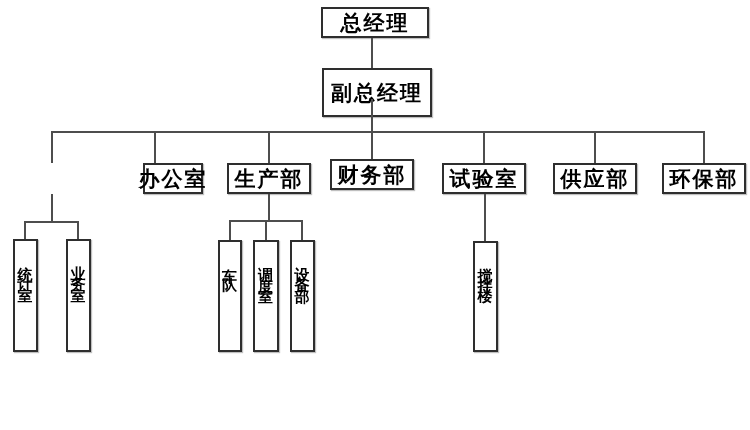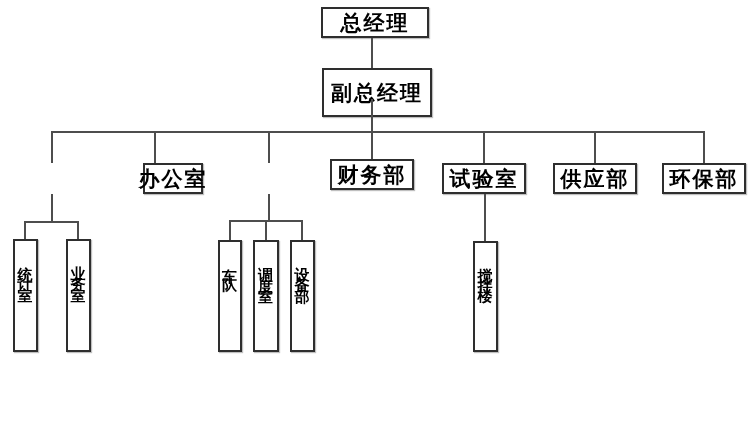--- a/index.html
+++ b/index.html
@@ -66,20 +66,21 @@
 
   <div class="line" style="left:51px;  top:131px; width:2px; height:32px;"></div>
   <div class="line" style="left:154px; top:131px; width:2px; height:32px;"></div>
   <div class="line" style="left:268px; top:131px; width:2px; height:32px;"></div>
   <div class="line" style="left:371px; top:131px; width:2px; height:32px;"></div>
   <div class="line" style="left:483px; top:131px; width:2px; height:32px;"></div>
   <div class="line" style="left:594px; top:131px; width:2px; height:32px;"></div>
   <div class="line" style="left:703px; top:131px; width:2px; height:32px;"></div>
 
   <div class="box hnode" style="left:119px; top:163px; width:60px; height:31px;margin-left:24px;">办公室</div>
+  <div class="box hnode" style="left:227px; top:163px; width:84px; height:31px;">生产部</div>
   <div class="box hnode" style="left:330px; top:159px; width:84px; height:31px;">财务部</div>
   <div class="box hnode" style="left:442px; top:163px; width:84px; height:31px;">试验室</div>
   <div class="box hnode" style="left:553px; top:163px; width:84px; height:31px;">供应部</div>
   <div class="box hnode" style="left:662px; top:163px; width:84px; height:31px;">环保部</div>
 
   <div class="line" style="left:51px; top:194px; width:2px; height:29px;"></div>
   <div class="line" style="left:24px; top:221px; width:55px; height:2px;"></div>
   <div class="line" style="left:24px; top:221px; width:2px; height:18px;"></div>
   <div class="line" style="left:77px; top:221px; width:2px; height:18px;"></div>
   <div class="box vnode" style="left:13px; top:239px; width:25px; height:113px;">

